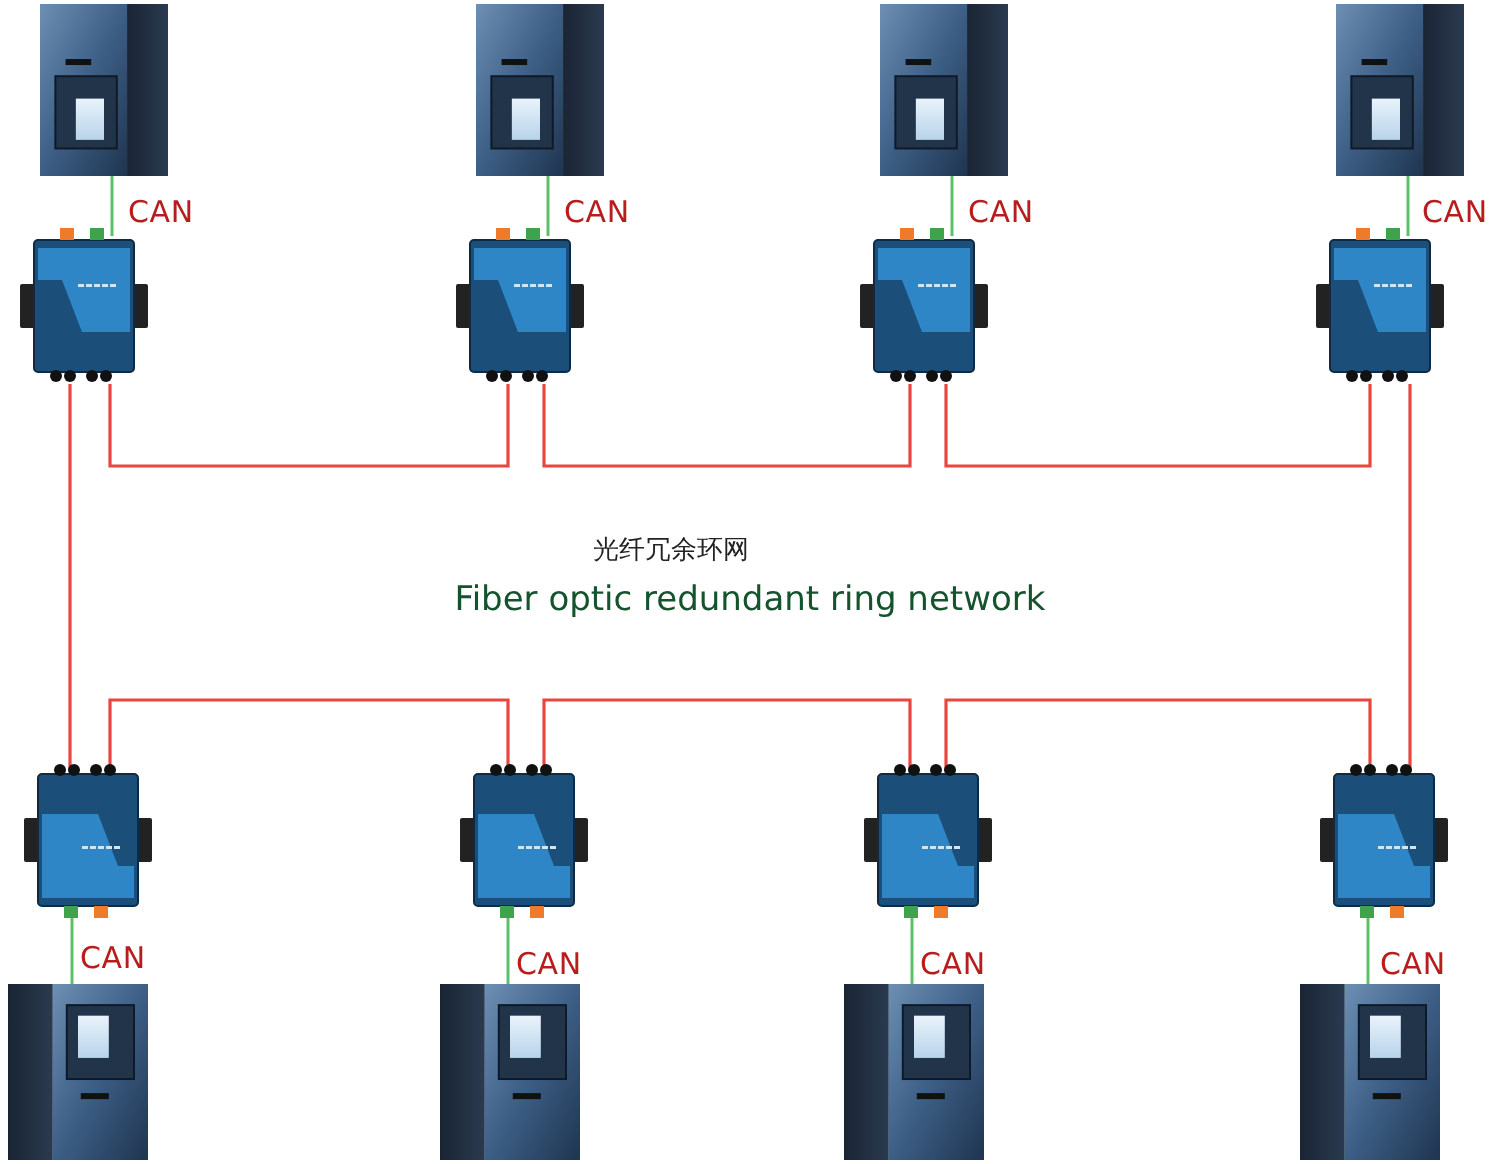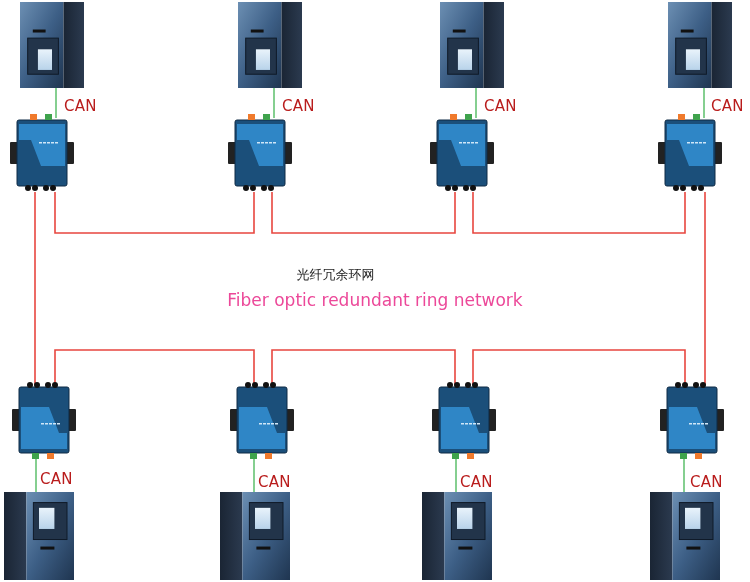--- a/index.html
+++ b/index.html
@@ -1,20 +1,20 @@
 <!DOCTYPE html>
 <html><head>
 <meta charset="utf-8">
 <style>
   html, body { margin:0; padding:0; background:#ffffff; }
   body { width:750px; height:582px; position:relative; overflow:hidden; font-family:"DejaVu Sans", sans-serif; }
   #stage { position:absolute; left:0; top:0; width:750px; height:582px; }
   .can-label { position:absolute; font-family:"DejaVu Sans", sans-serif; font-size:15px; color:#b91c1c; letter-spacing:0.3px; }
   .title-cn { position:absolute; left:0; width:671px; top:266px; text-align:center; font-size:13px; color:#222; font-family:"DejaVu Sans", sans-serif; }
-  .title-en { position:absolute; left:0; width:750px; top:290px; text-align:center; font-size:17px; color:#ec4899; font-family:"DejaVu Sans", sans-serif; }
+  .title-en { position:absolute; left:0; width:750px; top:290px; text-align:center; font-size:17px; color:#14532d; font-family:"DejaVu Sans", sans-serif; }
 </style>
 </head>
 <body>
 
 <svg id="stage" viewBox="0 0 750 582" xmlns="http://www.w3.org/2000/svg">
   <defs>
     <linearGradient id="cabFront" x1="0" y1="0" x2="1" y2="1">
       <stop offset="0" stop-color="#6c8fb3"></stop>
       <stop offset="0.5" stop-color="#3d5f86"></stop>
       <stop offset="1" stop-color="#1f3550"></stop>

